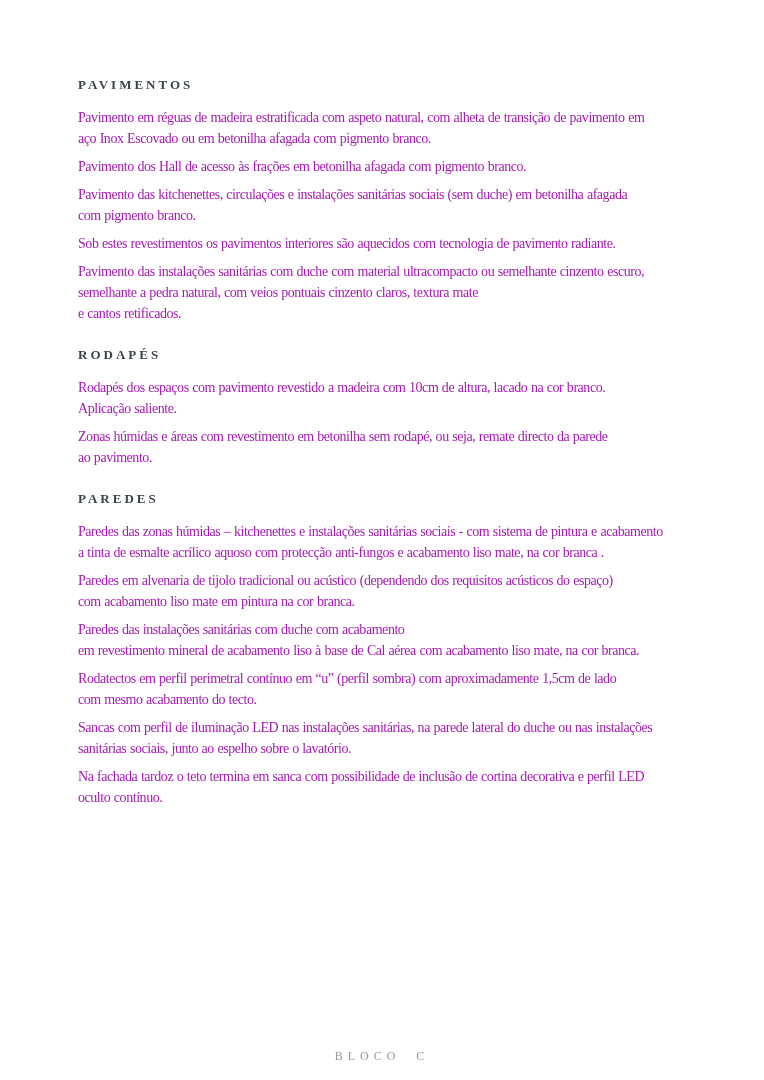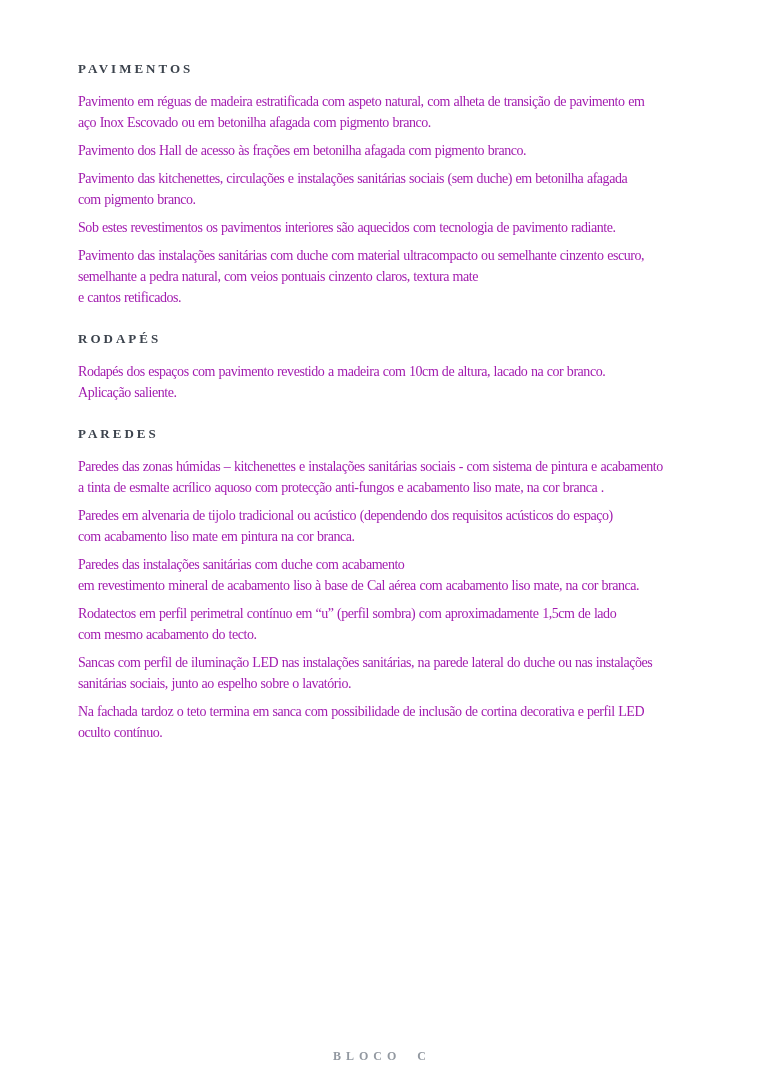--- a/index.html
+++ b/index.html
@@ -8,21 +8,21 @@
     background: #ffffff;
   }
   body {
     width: 764px;
     height: 1080px;
     position: relative;
     overflow: hidden;
     font-family: "Liberation Serif", serif;
   }
   .page {
-    padding: 62px 60px 0 78px;
+    padding: 78px 60px 0 78px;
   }
   .section-heading {
     font-size: 13px;
     font-weight: bold;
     line-height: 1;
     letter-spacing: 3px;
     color: #3c434d;
     margin: 24px 0 16px 0;
   }
   .section:first-child .section-heading {
@@ -36,21 +36,20 @@
     color: #a21caf;
     margin: 0 0 7px 0;
     white-space: pre;
   }
   .page-footer {
     position: absolute;
     top: 1046px;
     left: 0;
     width: 764px;
     text-align: center;
-    font-weight: bold;
   }
   .footer-label {
     font-size: 12px;
     letter-spacing: 5px;
     word-spacing: 8px;
     color: #9399a1;
   }
 </style>
 </head>
 <body>
@@ -67,20 +66,22 @@
     <p class="paragraph">Sob estes revestimentos os pavimentos interiores são aquecidos com tecnologia de pavimento radiante.</p>
     <p class="paragraph">Pavimento das instalações sanitárias com duche com material ultracompacto ou semelhante cinzento escuro,
 semelhante a pedra natural, com veios pontuais cinzento claros, textura mate
 e cantos retificados.</p>
   </section>
 
   <section class="section">
     <h2 class="section-heading">RODAPÉS</h2>
     <p class="paragraph">Rodapés dos espaços com pavimento revestido a madeira com 10cm de altura, lacado na cor branco.
 Aplicação saliente.</p>
+    <p class="paragraph">Zonas húmidas e áreas com revestimento em betonilha sem rodapé, ou seja, remate directo da parede
+ao pavimento.</p>
   </section>
 
   <section class="section">
     <h2 class="section-heading">PAREDES</h2>
     <p class="paragraph">Paredes das zonas húmidas – kitchenettes e instalações sanitárias sociais - com sistema de pintura e acabamento
 a tinta de esmalte acrílico aquoso com protecção anti-fungos e acabamento liso mate, na cor branca .</p>
     <p class="paragraph">Paredes em alvenaria de tijolo tradicional ou acústico (dependendo dos requisitos acústicos do espaço)
 com acabamento liso mate em pintura na cor branca.</p>
     <p class="paragraph">Paredes das instalações sanitárias com duche com acabamento
 em revestimento mineral de acabamento liso à base de Cal aérea com acabamento liso mate, na cor branca.</p>

